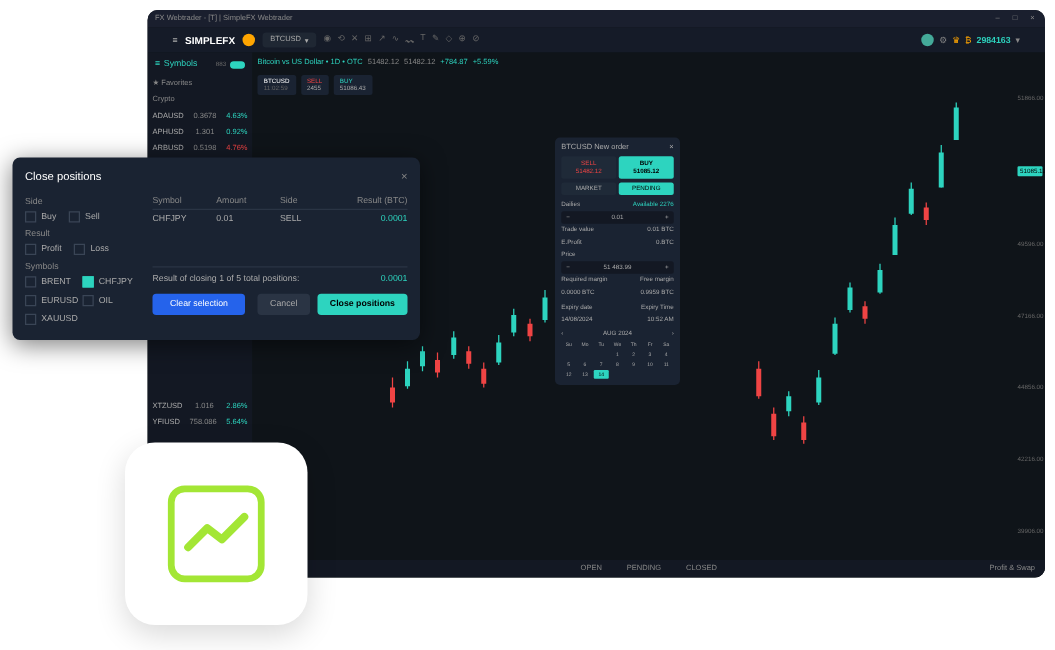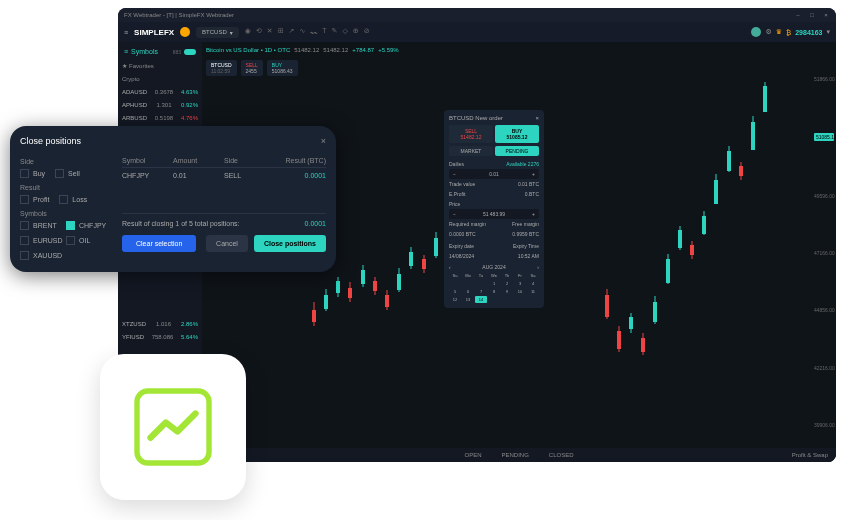--- a/index.html
+++ b/index.html
@@ -1,21 +1,21 @@
 <!DOCTYPE html>
 <html><head>
 <meta charset="utf-8">
 <style>
 *{margin:0;padding:0;box-sizing:border-box;font-family:Arial,sans-serif}
 body{background:#fff;width:844px;height:520px;position:relative;overflow:hidden}
 .app{position:absolute;top:8px;left:118px;width:718px;height:454px;background:#0f1419;border-radius:8px;overflow:hidden;font-size:7px;color:#aaa}
 .titlebar{height:14px;background:#1a1f2e;display:flex;align-items:center;padding:0 6px;font-size:6px;color:#888}
 .titlebar .wc{margin-left:auto;display:flex;gap:6px}
 .titlebar .wc span{width:8px;height:8px;display:inline-flex;align-items:center;justify-content:center;color:#888}
-.topbar{height:20px;background:#151b28;display:flex;align-items:center;padding:0 6px;gap:6px}
+.topbar{height:20px;background:#151b28;display:flex;align-items:center;padding:0 20px;gap:6px}
 .logo{font-weight:bold;font-size:8px;color:#fff}
 .logo-badge{width:10px;height:10px;background:#ffa500;border-radius:50%}
 .pill{background:#1f2733;padding:2px 6px;border-radius:3px;font-size:6px;display:flex;align-items:center;gap:3px}
 .icons-row{display:flex;gap:5px;color:#666;font-size:7px}
 .icons-row span{cursor:pointer}
 .right-icons{margin-left:auto;display:flex;align-items:center;gap:4px}
 .avatar{width:10px;height:10px;background:#4a9;border-radius:50%}
 .balance{color:#2dd4bf;font-size:7px;font-weight:bold}
 .body{display:flex;height:calc(100% - 34px)}
 .sidebar{width:84px;background:#131823;padding:4px;display:flex;flex-direction:column;gap:3px}
@@ -50,21 +50,21 @@
 .otab.act{background:#2dd4bf;color:#000}
 .otab.in{background:#1f2a38}
 .ofield{display:flex;justify-content:space-between;padding:2px 0;font-size:5px}
 .oval{color:#2dd4bf}
 .cal{margin-top:3px}
 .cal-h{display:flex;justify-content:space-between;font-size:5px;margin-bottom:2px}
 .cal-days{display:grid;grid-template-columns:repeat(7,1fr);gap:1px;font-size:4px;text-align:center}
 .cal-days span{padding:1px}
 .cal-days .sel{background:#2dd4bf;color:#000;border-radius:1px}
 
-.modal{position:absolute;top:126px;left:10px;width:326px;background:#1a2332;border-radius:16px;padding:10px;font-size:8px;color:#aaa;z-index:10;box-shadow:0 4px 20px rgba(0,0,0,0.5)}
+.modal{position:absolute;top:126px;left:10px;width:326px;background:#1a2332;border-radius:6px;padding:10px;font-size:8px;color:#aaa;z-index:10;box-shadow:0 4px 20px rgba(0,0,0,0.5)}
 .modal-h{display:flex;justify-content:space-between;margin-bottom:8px;color:#fff;font-size:9px}
 .modal-h .x{cursor:pointer;color:#888}
 .modal-body{display:flex;gap:12px}
 .filters{width:90px}
 .flabel{font-size:7px;color:#888;margin:4px 0 2px}
 .chk{display:flex;align-items:center;gap:4px;font-size:7px;padding:2px 0}
 .chk .box{width:9px;height:9px;border:1px solid #3a4556;display:inline-block}
 .chk.checked .box{background:#2dd4bf;border-color:#2dd4bf}
 .table{flex:1}
 .thead{display:flex;font-size:7px;color:#888;padding:3px 0;border-bottom:1px solid #2a3444}

